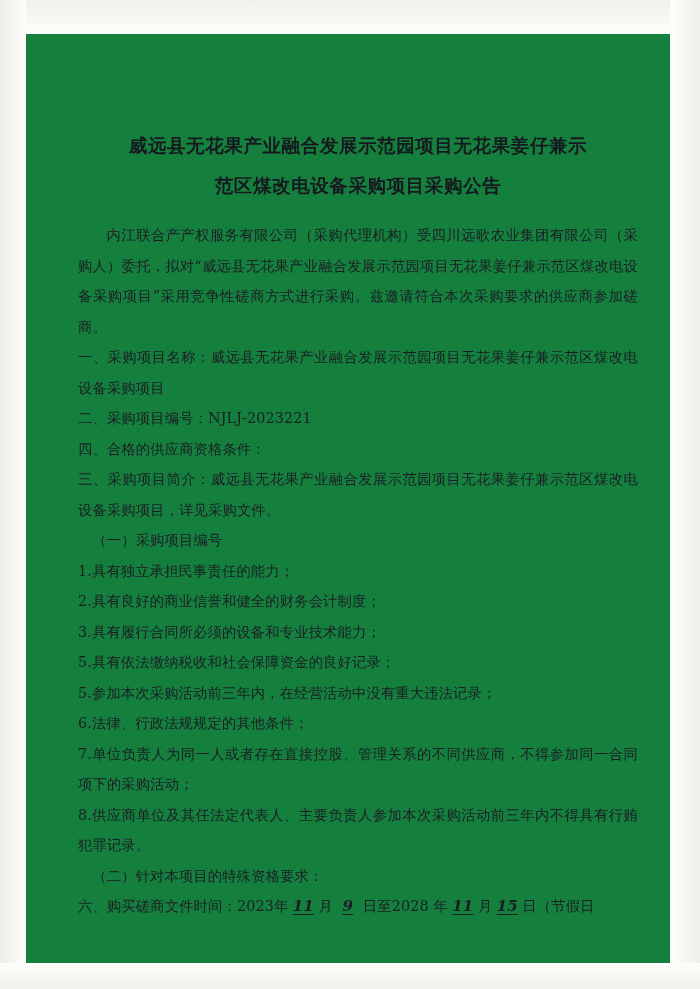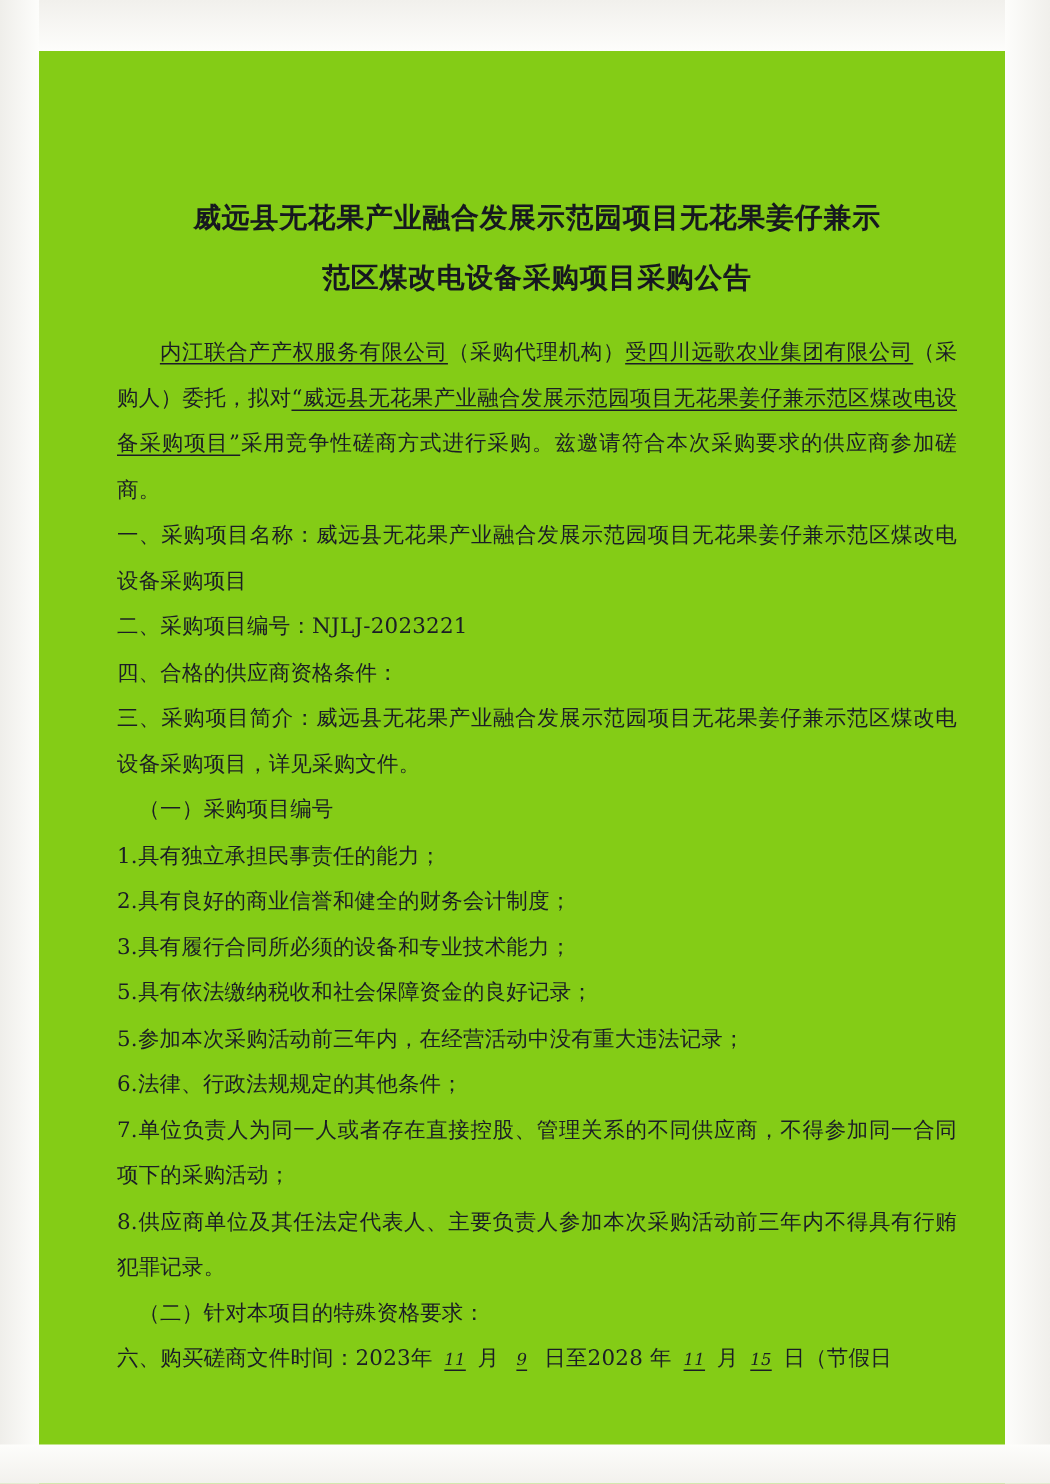--- a/index.html
+++ b/index.html
@@ -11,21 +11,21 @@
     width: 700px;
     height: 989px;
     font-family: "DejaVu Serif", "Liberation Serif", serif;
     color: #1d1f2b;
     position: relative;
     overflow: hidden;
   }
   .page {
     position: absolute;
     inset: 0;
-    background: #84cc16;
+    background: #15803d;
   }
   
   .scan-edge-left {
     position: absolute;
     left: 0; top: 0; bottom: 0;
     width: 26px;
     background: linear-gradient(to right, #efeeea 0%, #fdfdfb 100%);
   }
   .scan-edge-right {
     position: absolute;
@@ -72,43 +72,42 @@
   }
   p {
     margin: 0;
     text-align: justify;
     text-justify: inter-ideograph;
   }
   .indent {
     text-indent: 2em;
   }
   .u {
-    text-decoration: underline;
     text-underline-offset: 3px;
     text-decoration-thickness: 1px;
   }
   .list-line {
     text-indent: 0;
   }
   .sub-head {
     text-indent: 1em;
   }
   .blank-fill {
     display: inline-block;
     min-width: 30px;
     text-align: center;
     text-decoration: underline;
     text-underline-offset: 3px;
     font-family: "DejaVu Serif", "Liberation Serif", serif;
     font-weight: bold;
   }
   .handwritten {
     font-style: italic;
-    font-weight: normal;
-    font-size: 11px;
+    font-weight: bold;
+    font-size: 15px;
   }
 </style>
 </head>
 <body>
 
 <div class="page">
   <div class="scan-edge-top"></div>
   <div class="scan-edge-left"></div>
   <div class="scan-edge-right"></div>
   <div class="scan-edge-bottom"></div>

